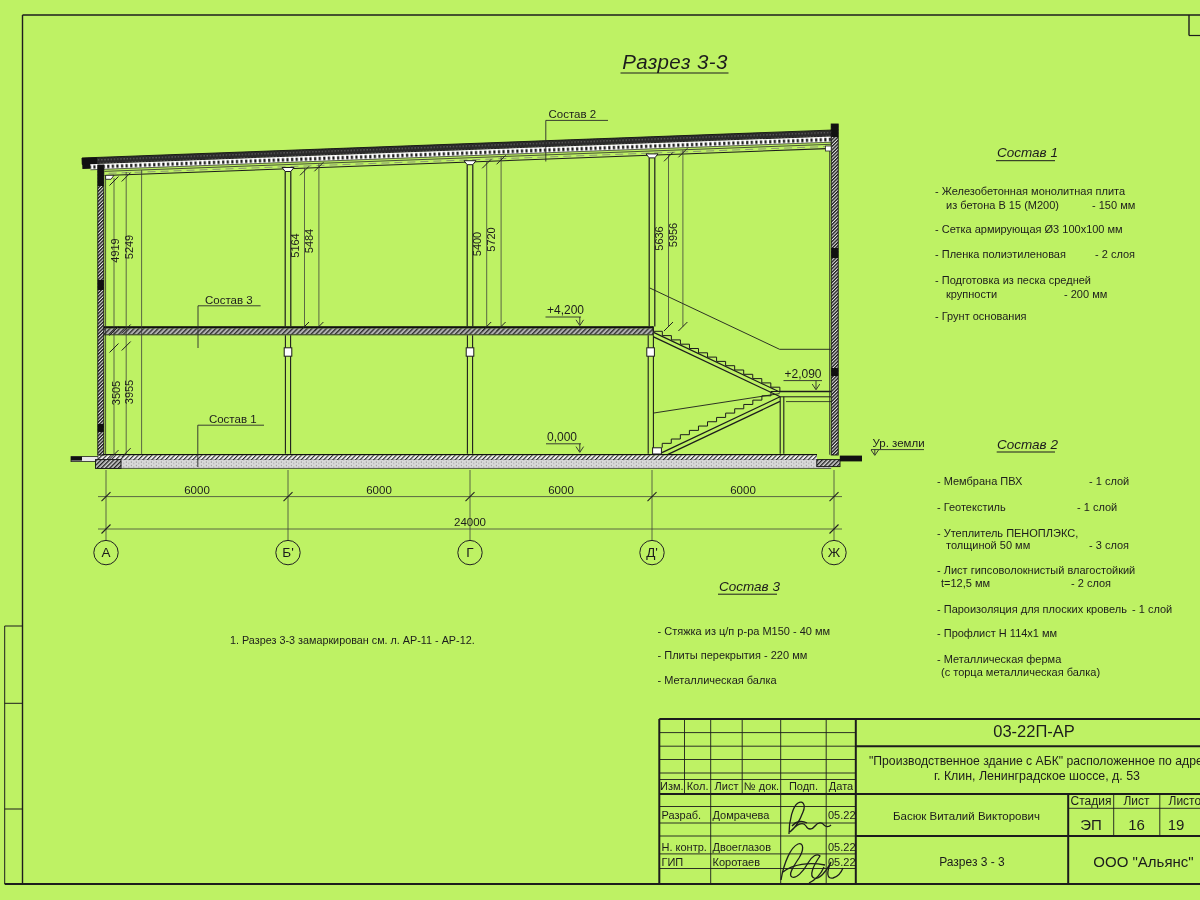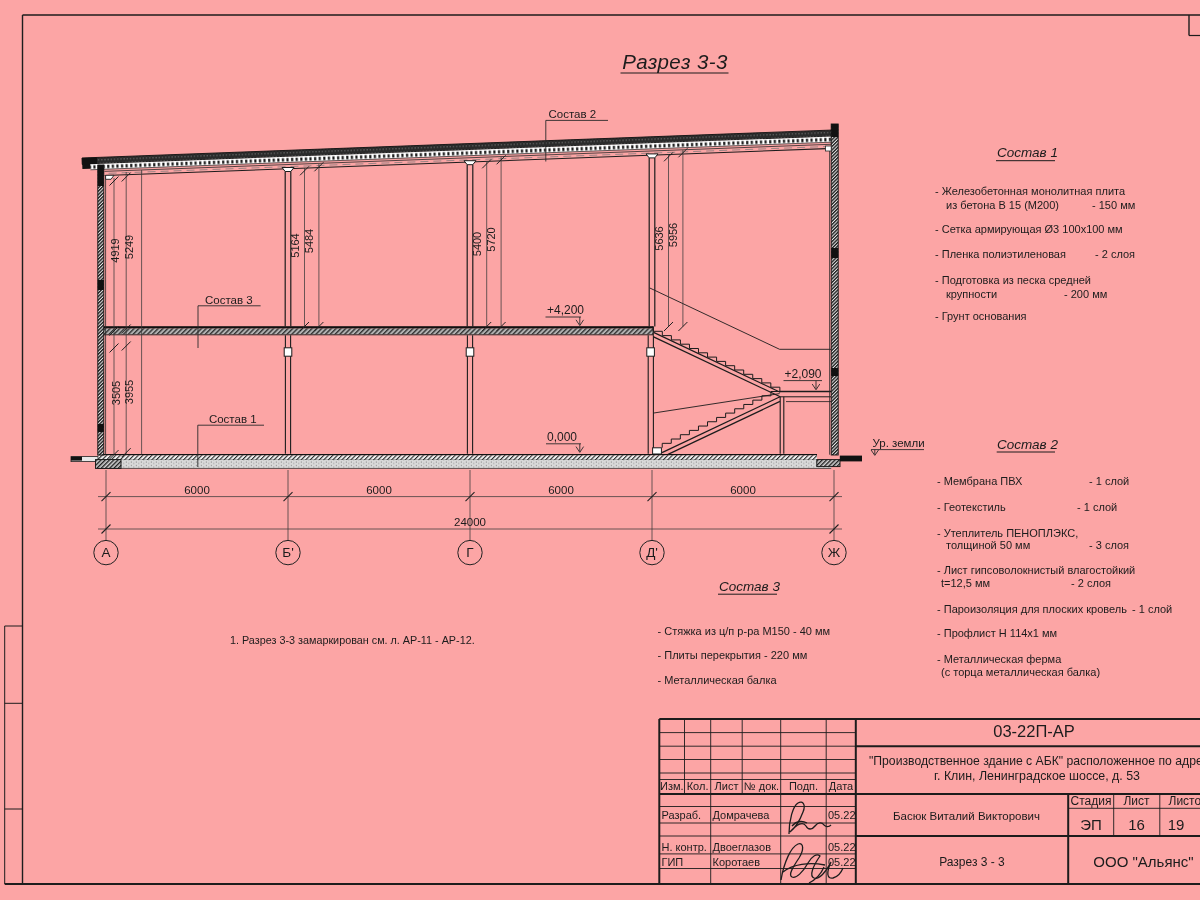--- a/index.html
+++ b/index.html
@@ -1,16 +1,16 @@
 <!DOCTYPE html>
 <html><head>
 <meta charset="utf-8">
 <style>
   html,body{margin:0;padding:0;background:#ffffff;}
-  #page{position:relative;width:1200px;height:900px;background:#fca5a5;overflow:hidden;
+  #page{position:relative;width:1200px;height:900px;background:#bef264;overflow:hidden;
         font-family:"Liberation Sans", sans-serif;text-align:right;}
   svg text{font-family:"Liberation Sans", sans-serif;fill:#1c1c1c;}
 </style>
 </head>
 <body>
 <div id="page">
 <svg width="1200" height="900" viewBox="0 0 1200 900" xmlns="http://www.w3.org/2000/svg">
 <defs>
   <pattern id="wallH" width="2.4" height="2.4" patternUnits="userSpaceOnUse" patternTransform="rotate(45)">
     <rect width="2.4" height="2.4" fill="#e8e8e8"></rect>

